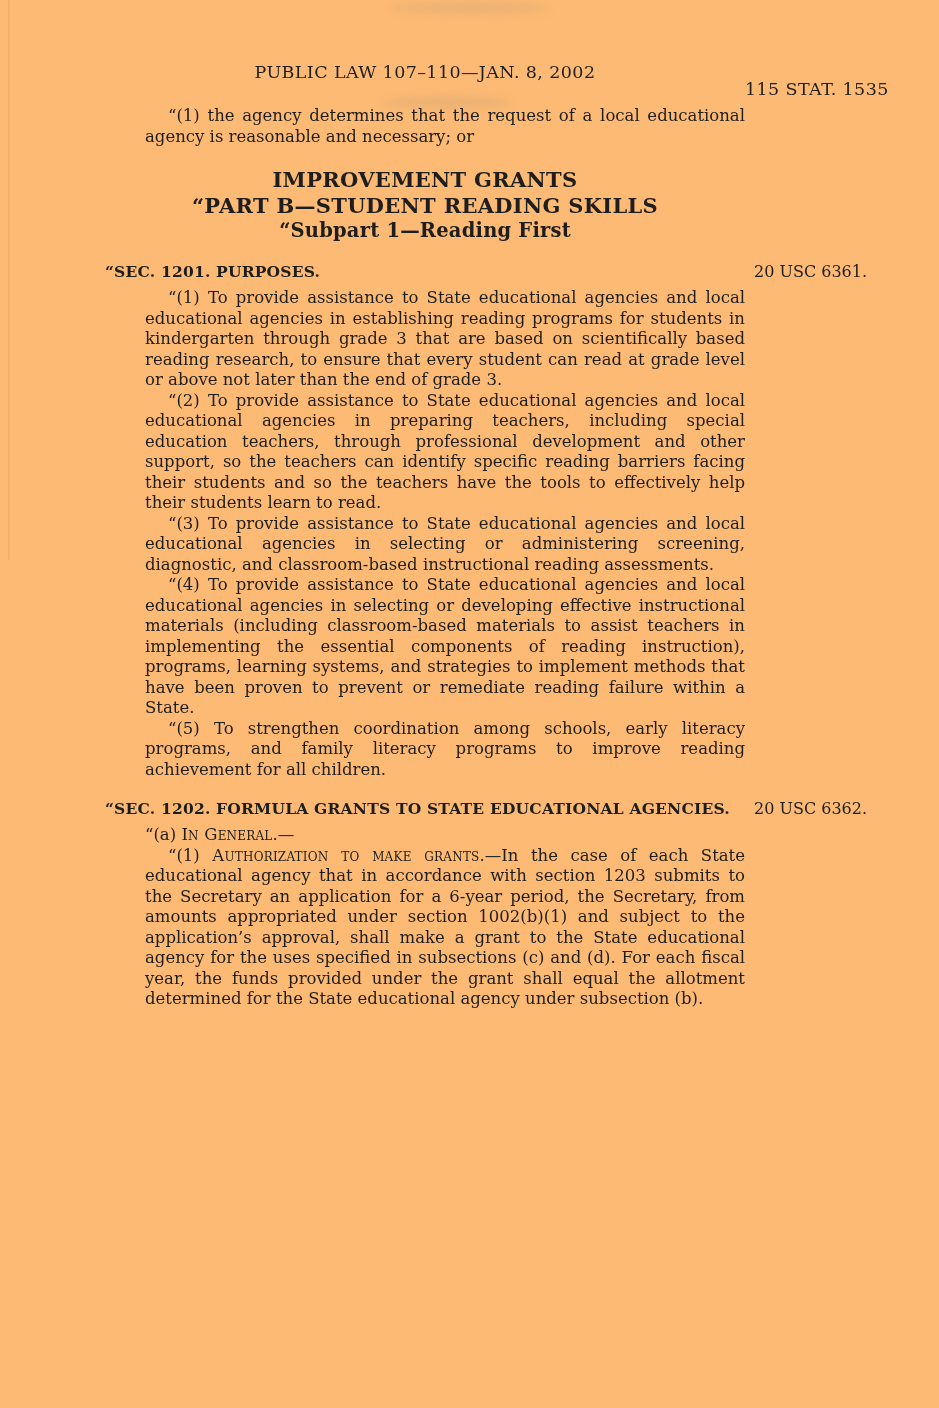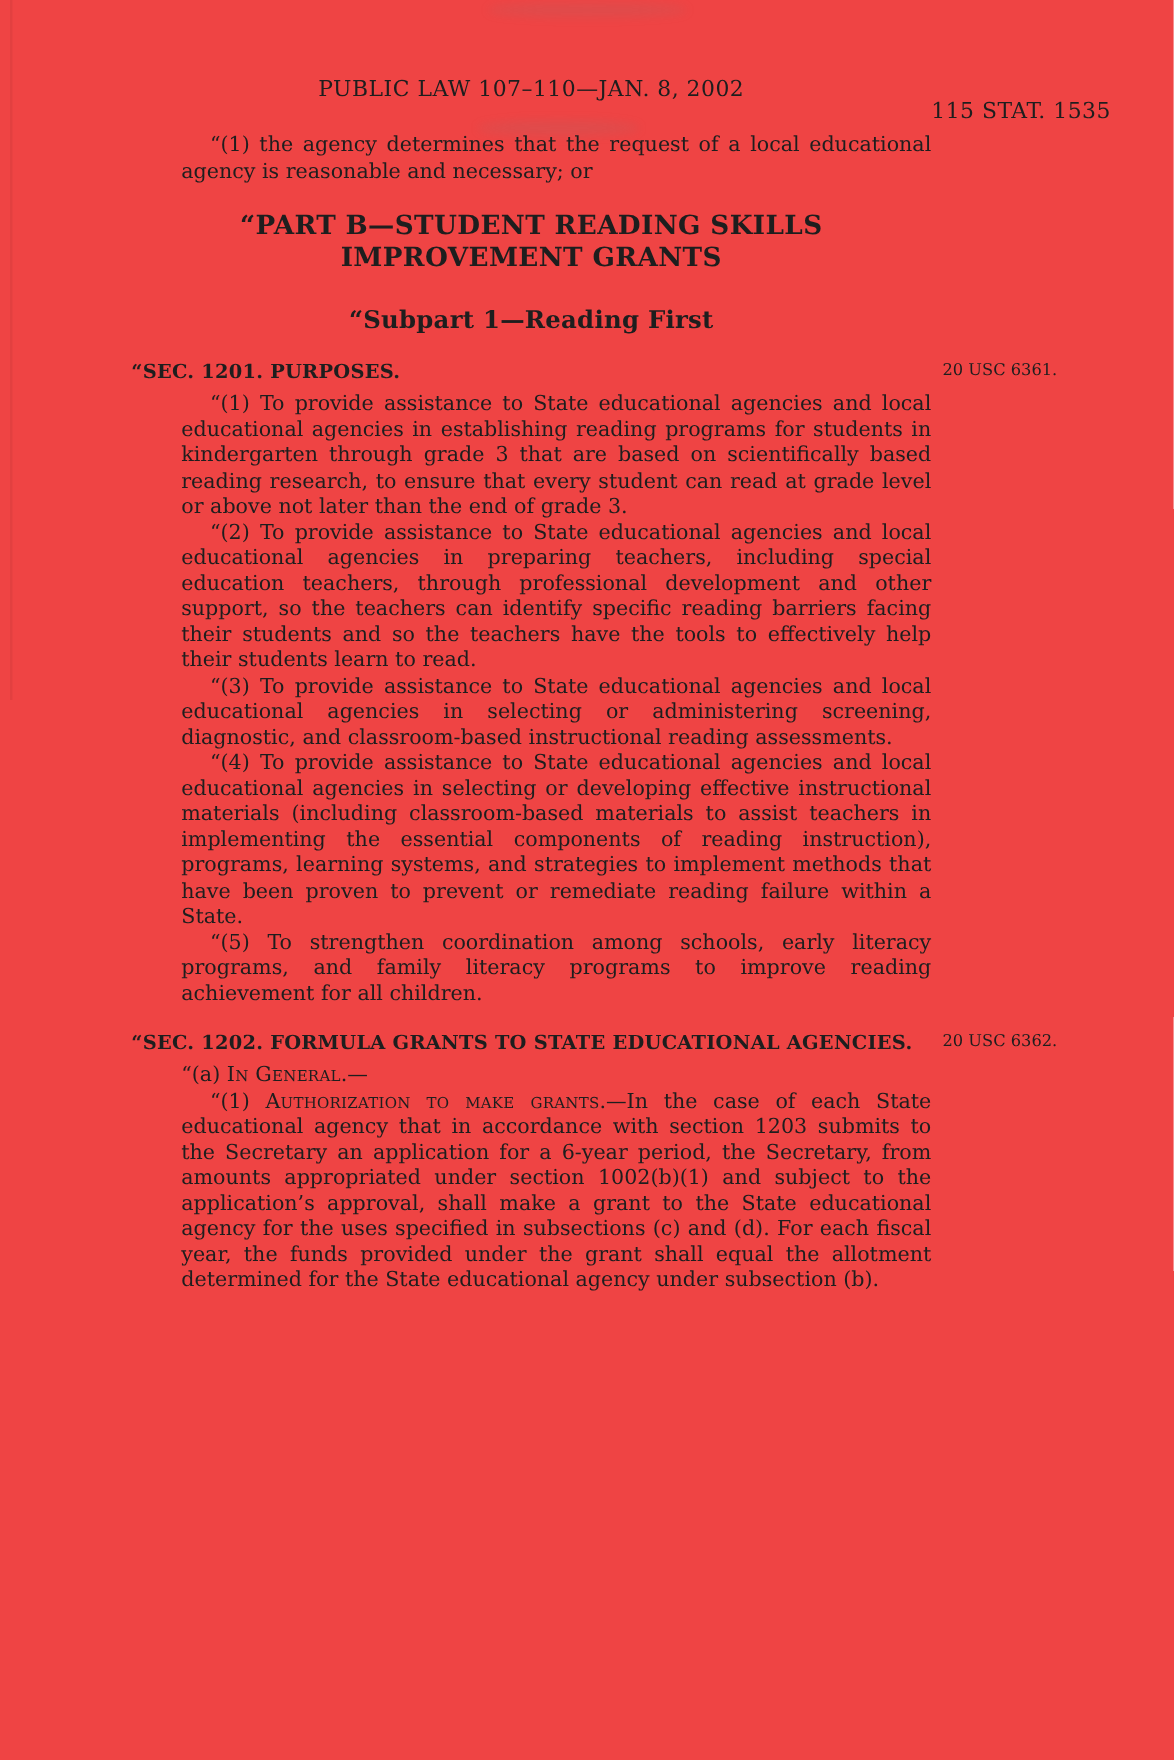--- a/index.html
+++ b/index.html
@@ -1,20 +1,20 @@
 <!DOCTYPE html>
 <html><head>
 <meta charset="utf-8">
 <style>
   html, body { margin: 0; padding: 0; background: #ffffff; }
   .page {
     position: relative;
     width: 939px;
     height: 1408px;
-    background: #ef4444;
+    background: #fdba74;
     overflow: hidden;
     font-family: "DejaVu Serif", "Liberation Serif", serif;
     color: #1e1e1e;
   }
   .running-header-center {
     position: absolute; left: 105px; top: 62px; width: 640px;
     text-align: center; font-size: 17.5px; letter-spacing: 0.4px;
     white-space: nowrap;
   }
   .running-header-right {
@@ -29,32 +29,32 @@
   }
   .para { margin: 0; text-align: justify; }
   .para.level0 { text-indent: 40px; }
   .para.level1 { margin-left: 40px; text-indent: 23px; }
   .sc { font-variant: small-caps; letter-spacing: 0.2px; }
   .part-heading {
     margin-top: 20px; text-align: center; font-weight: bold;
     font-size: 21px; line-height: 26px; letter-spacing: 0.3px;
   }
   .subpart-heading {
-    margin-top: 25px; text-align: center; font-weight: bold;
+    text-align: center; font-weight: bold;
     font-size: 19.5px; line-height: 24px; letter-spacing: 0.2px;
   }
   .section-row { position: relative; margin-top: 18px; margin-bottom: 5px; }
   .section-title {
     font-weight: bold; font-size: 15.5px; line-height: 22px;
     letter-spacing: 0.2px;
     margin-top: 35px;
   }
   .margin-note {
     position: absolute; left: calc(100% + 9px); top: 2px; width: 160px;
-    font-size: 13px; line-height: 18px; white-space: nowrap;
+    font-size: 16px; line-height: 18px; white-space: nowrap;
     font-weight: normal;
   }
   .artifact {
     position: absolute; border-radius: 50%;
     filter: blur(4px); background: rgba(120,120,120,0.13);
   }
   .artifact.a1 { left: 390px; top: 2px;  width: 160px; height: 12px; }
   .artifact.a2 { left: 382px; top: 96px; width: 130px; height: 13px; }
   .edge-line {
     position: absolute; left: 8px; top: 0; width: 2px; height: 560px;
@@ -69,22 +69,22 @@
   <div class="artifact a1"></div>
   <div class="artifact a2"></div>
 
   <div class="running-header-center">PUBLIC LAW 107–110—JAN. 8, 2002</div>
 
   <div class="running-header-right">115 STAT. 1535</div>
 
   <div class="text-column">
       <p class="para level1"><span>“(1) the agency determines that the request of a local educational agency is reasonable and necessary; or</span></p>
       <div class="part-heading">
+        <div>IMPROVEMENT GRANTS</div>
         <div>“PART B—STUDENT READING SKILLS</div>
-        <div>IMPROVEMENT GRANTS</div>
       </div>
       <div class="subpart-heading">“Subpart 1—Reading First</div>
       <div class="section-row"><span class="section-title">“SEC. 1201. PURPOSES.</span><span class="margin-note">20 USC 6361.</span></div>
       <p class="para level1"><span>“(1) To provide assistance to State educational agencies and local educational agencies in establishing reading programs for students in kindergarten through grade 3 that are based on scientifically based reading research, to ensure that every student can read at grade level or above not later than the end of grade 3.</span></p>
       <p class="para level1"><span>“(2) To provide assistance to State educational agencies and local educational agencies in preparing teachers, including special education teachers, through professional development and other support, so the teachers can identify specific reading barriers facing their students and so the teachers have the tools to effectively help their students learn to read.</span></p>
       <p class="para level1"><span>“(3) To provide assistance to State educational agencies and local educational agencies in selecting or administering screening, diagnostic, and classroom-based instructional reading assessments.</span></p>
       <p class="para level1"><span>“(4) To provide assistance to State educational agencies and local educational agencies in selecting or developing effective instructional materials (including classroom-based materials to assist teachers in implementing the essential components of reading instruction), programs, learning systems, and strategies to implement methods that have been proven to prevent or remediate reading failure within a State.</span></p>
       <p class="para level1"><span>“(5) To strengthen coordination among schools, early literacy programs, and family literacy programs to improve reading achievement for all children.</span></p>
       <div class="section-row"><span class="section-title">“SEC. 1202. FORMULA GRANTS TO STATE EDUCATIONAL AGENCIES.</span><span class="margin-note">20 USC 6362.</span></div>
       <p class="para level0"><span>“(a) </span><span class="sc">In General</span><span>.—</span></p>

